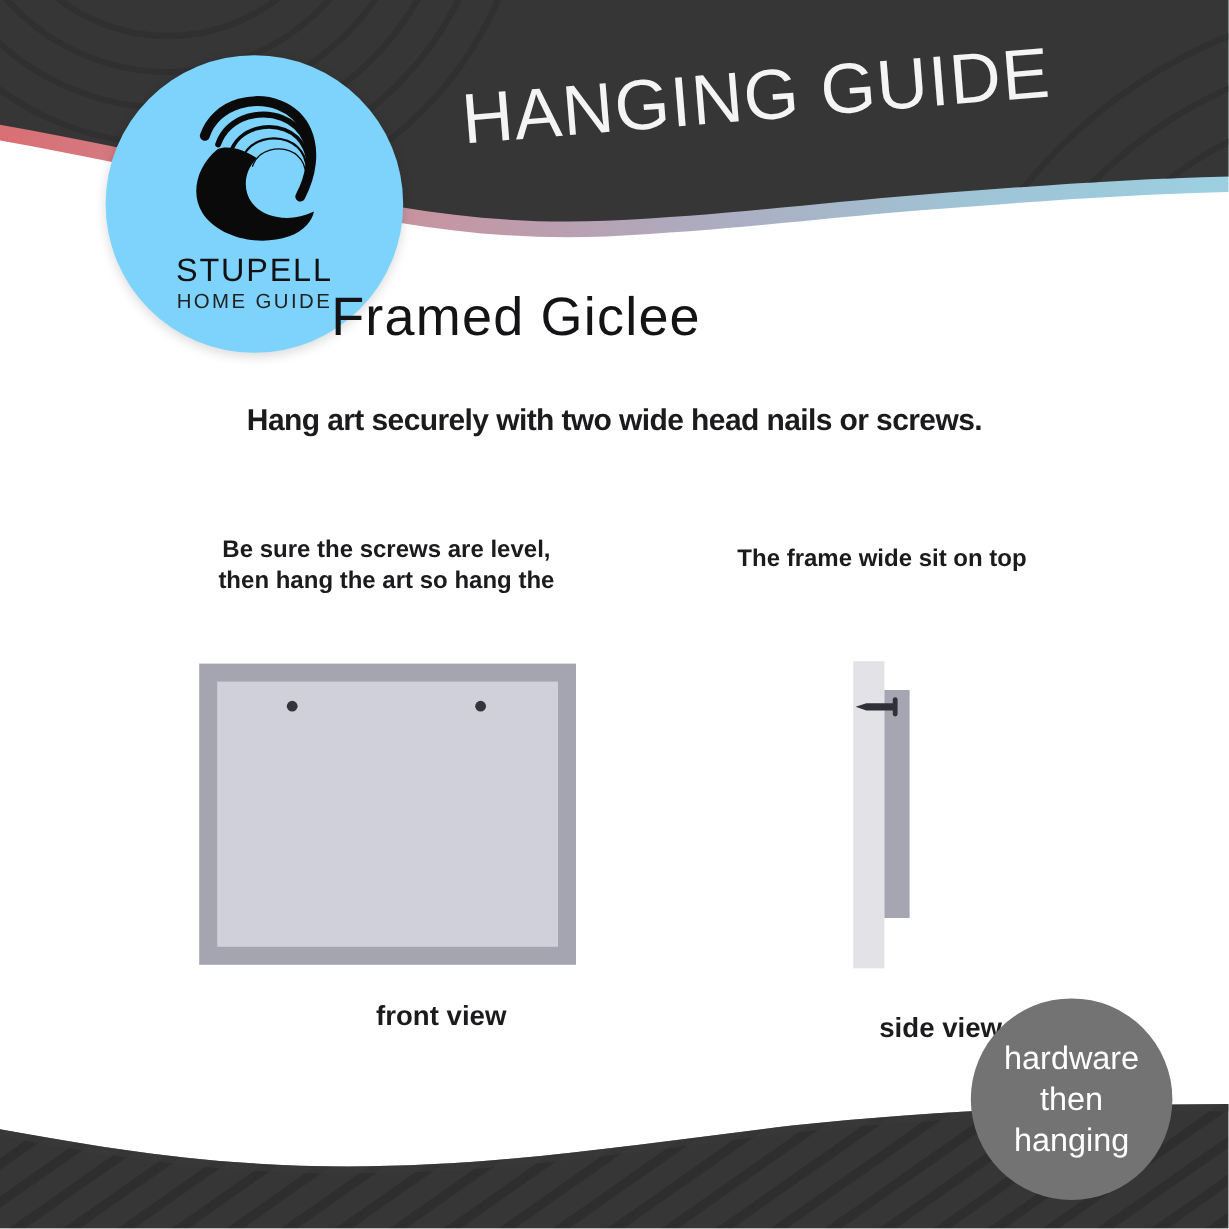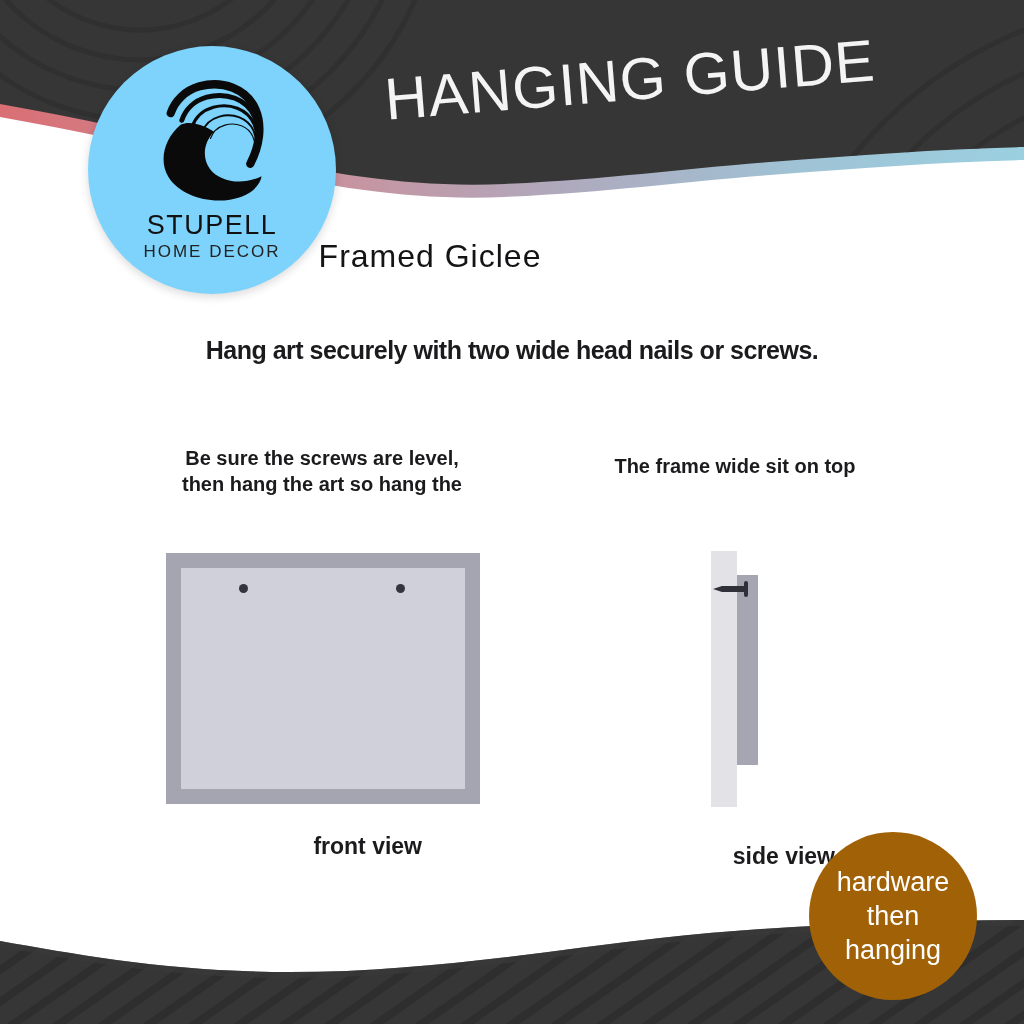--- a/index.html
+++ b/index.html
@@ -26,21 +26,21 @@
     position:absolute; left:0; top:164px; width:248px; text-align:center;
     font-size:27px; letter-spacing:1.5px; font-weight:500; color:#111;
   }
   .brand-tagline {
     position:absolute; left:0; top:196px; width:248px; text-align:center;
     font-size:17px; letter-spacing:2px; font-weight:400; color:#222;
   }
 
   .product-title {
     position:absolute; left:0; top:238px; width:860px; text-align:center;
-    font-size:32px; font-weight:400; letter-spacing:1px; color:#141416;
+    font-size:45px; font-weight:400; letter-spacing:1px; color:#141416;
   }
   .instruction {
     position:absolute; left:0; top:336px; width:1024px; text-align:center;
     font-size:25px; font-weight:700; letter-spacing:-0.5px; color:#1b1b1d;
   }
 
   .note { position:absolute; font-size:20px; font-weight:700; line-height:26px; text-align:center; color:#1b1b1d; }
   .note-front { left:142px; top:445px; width:360px; }
   .note-side  { left:585px; top:453px; width:300px; }
 
@@ -56,21 +56,21 @@
   .label { position:absolute; font-size:23px; font-weight:700; text-align:right; color:#1b1b1d; }
   .label-front { left:222px; top:833px; width:200px; }
   .label-side  { left:635px; top:843px; width:200px; }
 
   .side-light-bar { position:absolute; left:711px; top:551px; width:26px; height:256px; background:#e3e3e7; }
   .side-dark-bar  { position:absolute; left:737px; top:575px; width:21px; height:190px; background:#a6a6b3; }
   svg.nail { position:absolute; left:711px; top:579px; width:42px; height:20px; }
 
   .badge {
     position:absolute; left:809px; top:832px; width:168px; height:168px;
-    border-radius:50%; background:#a16207; color:#ffffff;
+    border-radius:50%; background:#737373; color:#ffffff;
     display:flex; flex-direction:column; justify-content:center; align-items:center;
     font-size:27px; font-weight:500; line-height:34px; text-align:center;
   }
 </style>
 </head>
 <body>
 
 <div class="canvas">
 
   <svg class="header-wave" viewBox="0 0 1024 210" preserveAspectRatio="none" aria-hidden="true">
@@ -109,21 +109,21 @@
       <g fill="none" stroke="#0a0a0a" stroke-linecap="round">
         <path d="M97,85 C106,68 109,48 102,32 C93,12 70,4 48,10 C34,14 24,24 20,36" stroke-width="8"></path>
         <path d="M97,85 C106,68 109,48 102,32 C93,12 70,4 48,10 C34,14 24,24 20,36" stroke-width="5.6" transform="translate(97,85) scale(0.86) translate(-97,-85)"></path>
         <path d="M97,85 C106,68 109,48 102,32 C93,12 70,4 48,10 C34,14 24,24 20,36" stroke-width="4.2" transform="translate(97,85) scale(0.73) translate(-97,-85)"></path>
         <path d="M97,85 C106,68 109,48 102,32 C93,12 70,4 48,10 C34,14 24,24 20,36" stroke-width="3" transform="translate(97,85) scale(0.61) translate(-97,-85)"></path>
         <path d="M97,85 C106,68 109,48 102,32 C93,12 70,4 48,10 C34,14 24,24 20,36" stroke-width="2.2" transform="translate(97,85) scale(0.5) translate(-97,-85)"></path>
       </g>
       <path fill="#0a0a0a" d="M30,47 C14,60 8,82 18,98 C30,117 62,126 88,117 C100,113 107,104 108,97 C90,106 68,103 58,90 C50,79 52,64 62,54 C52,47 38,43 30,47 Z"></path>
     </svg>
     <div class="brand-name">STUPELL</div>
-    <div class="brand-tagline">HOME DECOR</div>
+    <div class="brand-tagline">HOME GUIDE</div>
   </div>
 
   <div class="product-title">Framed Giclee</div>
   <div class="instruction">Hang art securely with two wide head nails or screws.</div>
 
   <div class="note note-front">
     <div>Be sure the screws are level,</div>
     <div>then hang the art so hang the</div>
   </div>
   <div class="note note-side">

